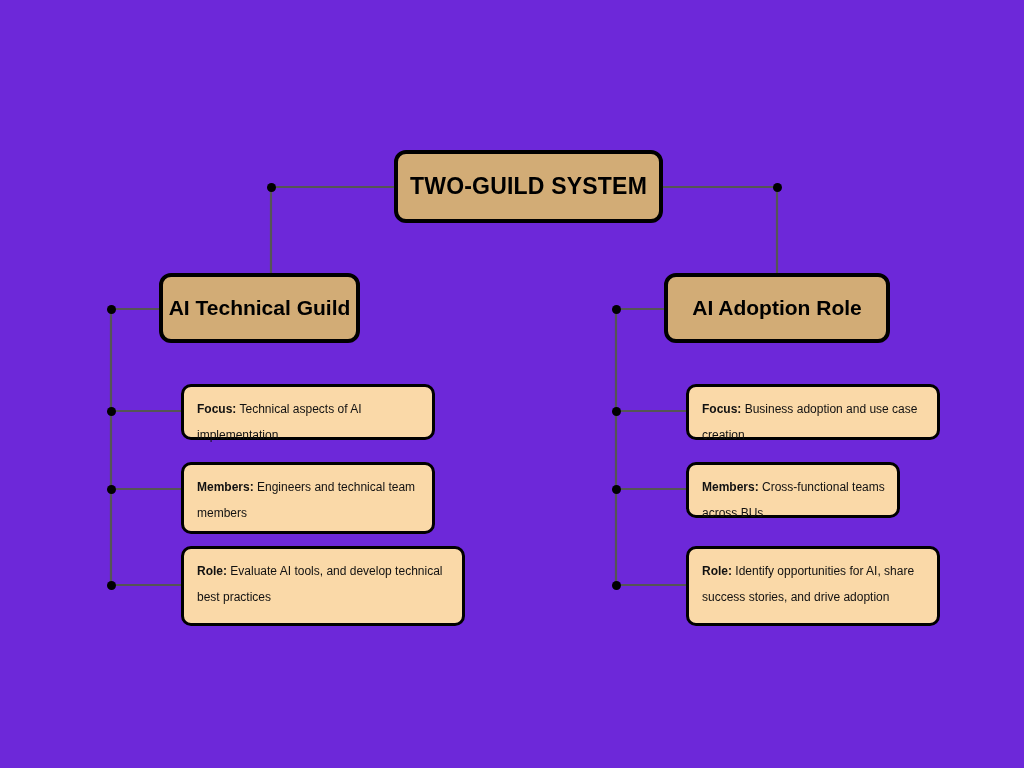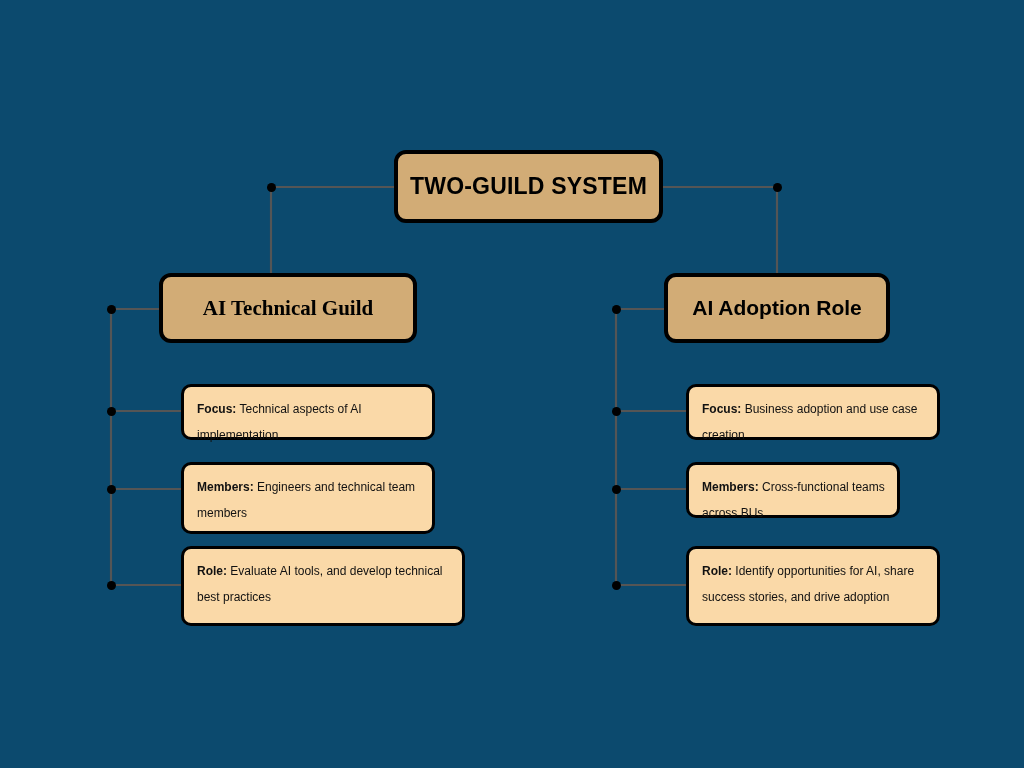--- a/index.html
+++ b/index.html
@@ -11,21 +11,21 @@
     width: 1024px;
     height: 768px;
     background: #ffffff;
     font-family: "Liberation Sans", sans-serif;
     overflow: hidden;
   }
   #diagram {
     position: relative;
     width: 1024px;
     height: 768px;
-    background: #0c4a6e;
+    background: #6d28d9;
   }
   #connectors {
     position: absolute;
     left: 0;
     top: 0;
     width: 1024px;
     height: 768px;
     pointer-events: none;
   }
   .node {
@@ -113,21 +113,21 @@
 
   <div class="dot" style="left:611.5px; top:304.5px;"></div>
   <div class="dot" style="left:611.5px; top:406.5px;"></div>
   <div class="dot" style="left:611.5px; top:484.5px;"></div>
   <div class="dot" style="left:611.5px; top:580.5px;"></div>
 
   <div class="node node-root" style="left:394px; top:150px; width:269px; height:73px;">
     <span>TWO-GUILD SYSTEM</span>
   </div>
 
-  <div class="node node-guild" style="left:159px; top:273px; width:258px; height:70px;font-family:Liberation Serif, serif;">
+  <div class="node node-guild" style="left:159px; top:273px; width:201px; height:70px;">
     <span>AI Technical Guild</span>
   </div>
 
   <div class="node node-guild" style="left:664px; top:273px; width:226px; height:70px;">
     <span>AI Adoption Role</span>
   </div>
 
   <div class="node node-detail" style="left:181px; top:384px; width:254px; height:56px;">
     <span class="lead">Focus:</span><span> Technical aspects of AI implementation</span>
   </div>

